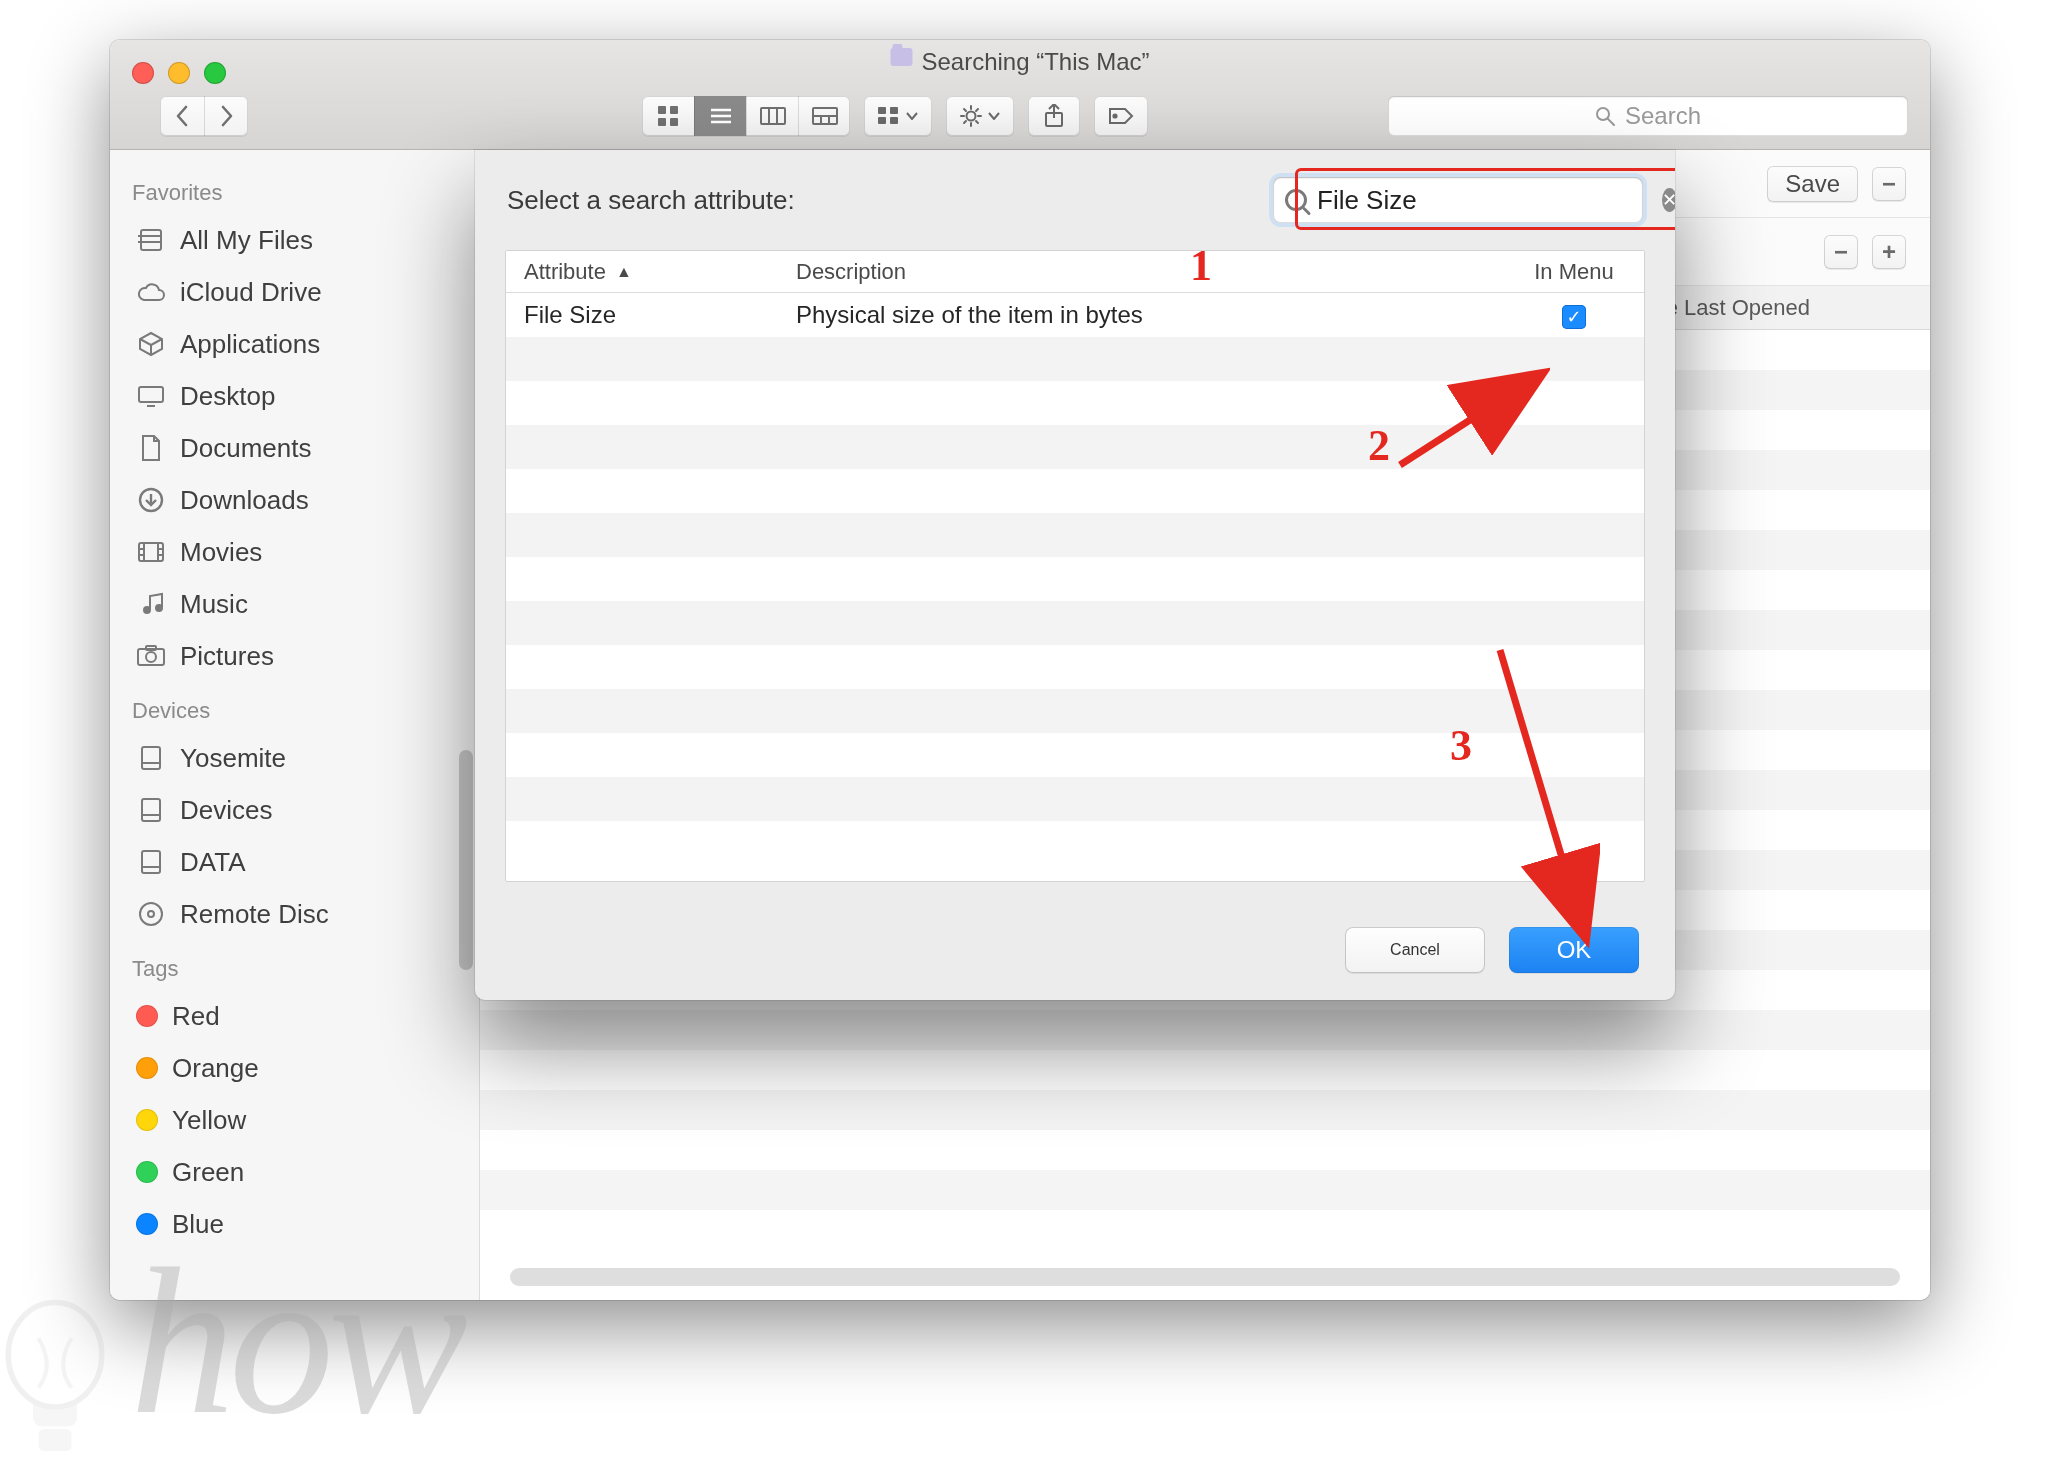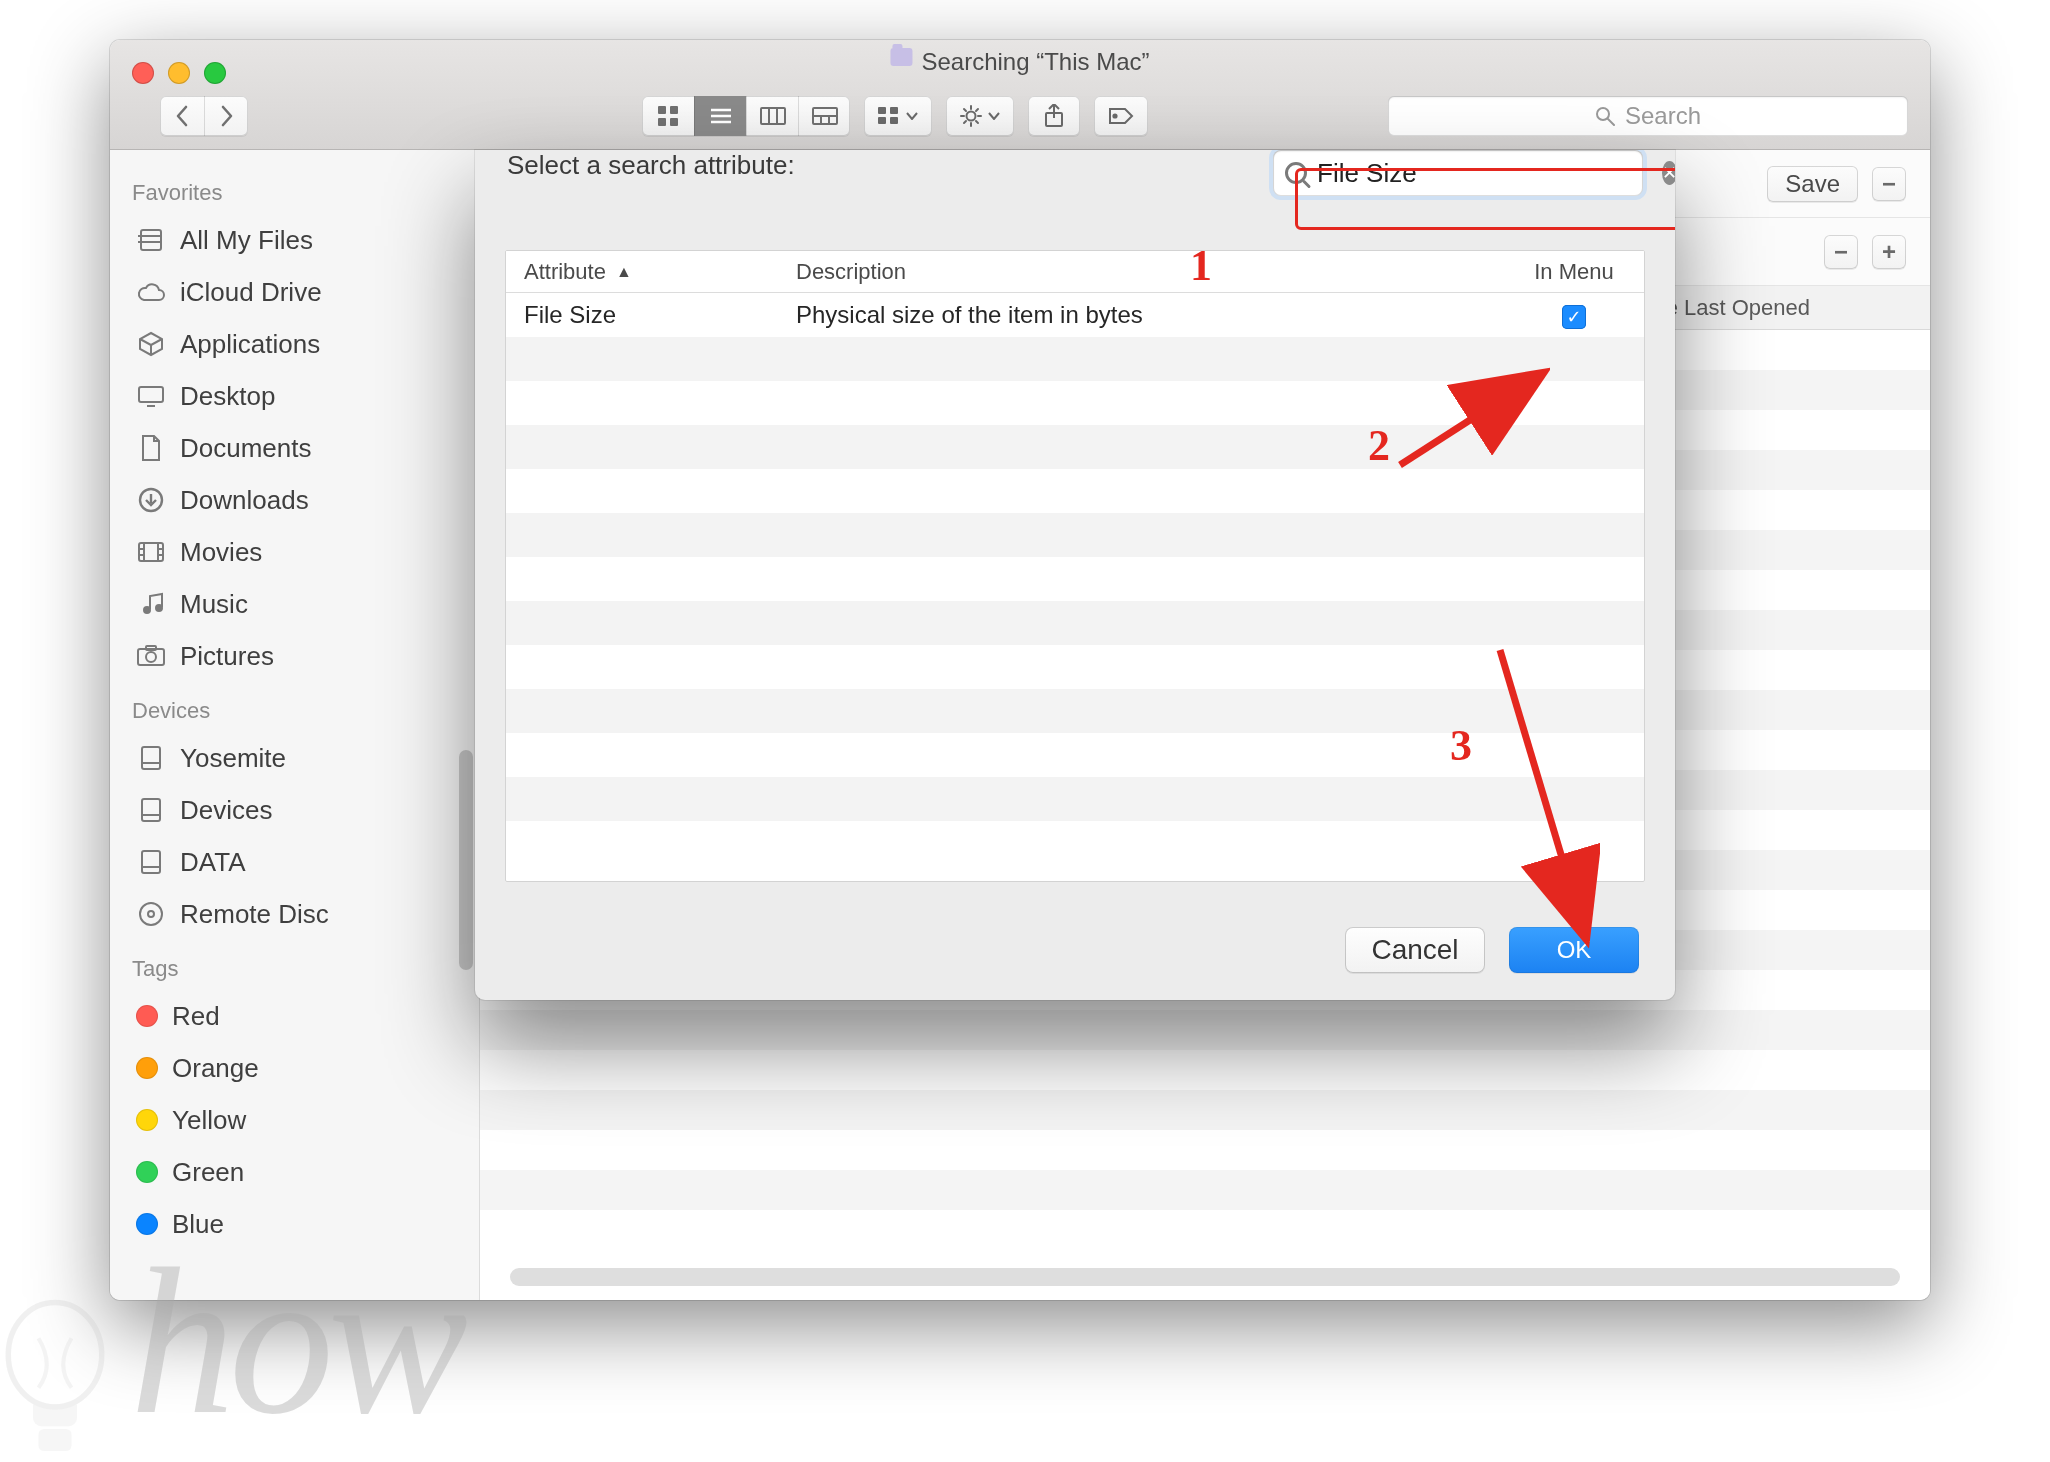--- a/index.html
+++ b/index.html
@@ -228,21 +228,21 @@
     height: 850px;
     background:#ececec;
     border-radius: 0 0 10px 10px;
     box-shadow: 0 46px 90px rgba(0,0,0,.45), 0 0 0 1px rgba(0,0,0,.08);
     z-index: 50;
     overflow:hidden;
   }
   .sheet-top {
     height:100px;
     display:flex;
-    align-items:flex-start;
+    align-items:center;
     padding:0 32px;
     gap:20px;
   }
   .sheet-title {
     color:#3a3a3a;
     font-size:26px;
     flex:1;
   }
   .sheet-search-wrap {
     position:relative;
@@ -318,21 +318,21 @@
     position:absolute;left:0;right:0;bottom:0;height:100px;
     display:flex;align-items:center;justify-content:flex-end;gap:24px;
     padding-right:36px;
   }
   .btn-plain{
     height:46px; width:140px;
     border-radius:8px;
     background: linear-gradient(#fefefe,#f2f2f2);
     box-shadow: 0 1px 0 rgba(0,0,0,.07), inset 0 0 0 1px rgba(0,0,0,.2);
     display:flex;align-items:center;justify-content:center;
-    font-size:28px;color:#333;
+    font-size:16px;color:#333;
   }
   .btn-primary{
     height:46px; width:130px;
     border-radius:8px;
     background: linear-gradient(#39a0ff,#1c82f2);
     box-shadow: 0 1px 0 rgba(0,0,0,.07), inset 0 0 0 1px rgba(0,0,0,.08);
     display:flex;align-items:center;justify-content:center;
     font-size:24px;color:#fff;
   }
 

